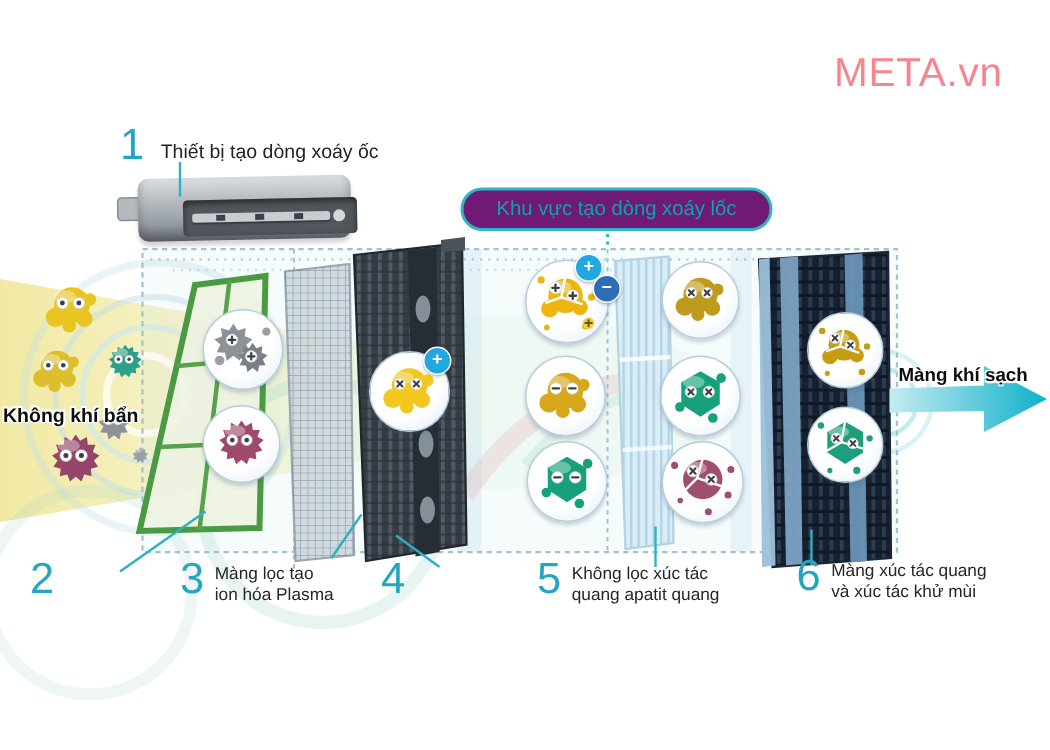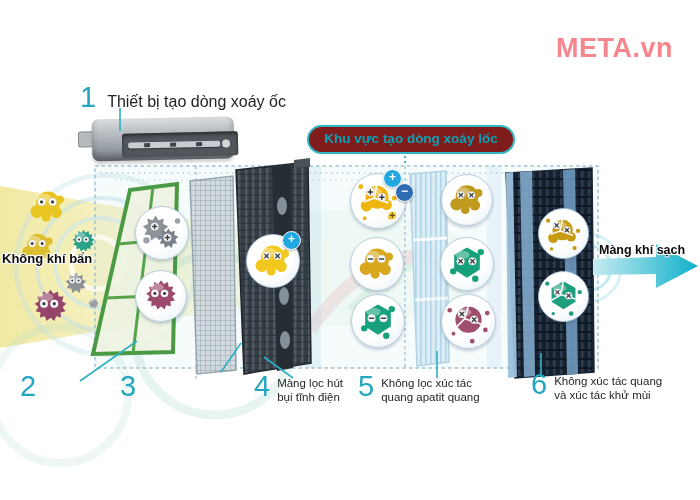--- a/index.html
+++ b/index.html
@@ -4,33 +4,33 @@
 <style>
   html,body{margin:0;padding:0;background:#fff;}
   #stage{position:relative;width:700px;height:500px;background:#ffffff;overflow:hidden;
          font-family:"Liberation Sans","DejaVu Sans",sans-serif;}
   svg.layer{position:absolute;left:0;top:0;pointer-events:none;}
   .num{color:#24a5c0;font-size:29px;line-height:1;font-weight:400;}
   .step{position:absolute;display:flex;gap:7px;z-index:12;}
   .step .txt{font-size:11.5px;color:#262626;line-height:1.25;padding-top:4px;}
   .step .txt span{display:block;}
   .pill{position:absolute;left:307px;top:125px;width:204px;height:25px;z-index:12;
-        border:2px solid #2fb6c2;border-radius:15px;background:#7f1d1d;
-        color:#0aa2b6;font-weight:bold;font-size:13.5px;text-align:center;line-height:24px;}
+        border:2px solid #2fb6c2;border-radius:15px;background:#701a75;
+        color:#0aa2b6;font-weight:normal;font-size:13.5px;text-align:center;line-height:24px;}
   .flow-label{position:absolute;font-weight:bold;font-size:13px;color:#0d0d0d;z-index:13;white-space:nowrap;
         text-shadow:-1px -1px 0 #fff,1px -1px 0 #fff,-1px 1px 0 #fff,1px 1px 0 #fff,0 0 3px #fff;}
   .bubble{position:absolute;border-radius:50%;z-index:10;display:flex;align-items:center;justify-content:center;
         background:radial-gradient(circle at 35% 30%, #ffffff 55%, #eef5fa 82%, #e0ecf4 100%);
         border:1px solid #b7cddd;box-shadow:0 2px 3px rgba(60,90,110,.28);}
   .germ{position:absolute;z-index:3;}
   .badge{position:absolute;width:17px;height:17px;border-radius:50%;color:#fff;font-size:12px;font-weight:bold;
         text-align:center;line-height:15px;border:1px solid #fff;box-shadow:0 1px 2px rgba(0,0,0,.3);z-index:12;}
-  .meta-mark{position:absolute;left:556px;top:33px;font-size:27px;font-weight:bold;color:#f5868e;z-index:13;letter-spacing:.5px;}
+  .meta-mark{position:absolute;left:556px;top:33px;font-size:27px;font-weight:normal;color:#f5868e;z-index:13;letter-spacing:.5px;}
   .step1{position:absolute;left:80px;top:83px;display:flex;gap:11px;z-index:12;}
-  .step1 .txt{font-size:16px;color:#232323;padding-top:10px;}
+  .step1 .txt{font-size:13px;color:#232323;padding-top:10px;}
   
   .device{position:absolute;left:78px;top:114px;width:156px;height:50px;z-index:6;transform:rotate(-1.2deg);}
   .device .body{position:absolute;left:14px;top:4px;right:0;bottom:4px;border-radius:7px;
         background:linear-gradient(180deg,#dcdfe1 0%,#bcc1c5 30%,#99a0a6 68%,#767d84 100%);
         box-shadow:inset 0 -5px 7px rgba(0,0,0,.28), 0 3px 3px rgba(0,0,0,.18);}
   .device .recess{position:absolute;left:30px;top:15px;width:116px;height:24px;border-radius:3px;
         background:#50565c;box-shadow:inset 0 2px 4px rgba(0,0,0,.55);}
   .device .bar{position:absolute;left:6px;top:9px;width:92px;height:6px;background:#c9cdd1;border-radius:2px;
         box-shadow:0 1px 1px rgba(0,0,0,.4);}
   .device .tick{position:absolute;top:10px;width:6px;height:4px;background:#3c4248;}
@@ -166,47 +166,47 @@
 
   <div class="meta-mark">META.vn</div>
 
   <div class="step1">
     <span class="num">1</span>
     <span class="txt">Thiết bị tạo dòng xoáy ốc</span>
   </div>
 
   <div class="pill">Khu vực tạo dòng xoáy lốc</div>
 
-  <div class="flow-label" style="left:2px;top:251px">Không khí bẩn</div>
+  <div class="flow-label" style="left:2px;top:269px">Không khí bẩn</div>
   <div class="flow-label" style="left:599px;top:243px;font-size:12.5px">Màng khí sạch</div>
 
   <div class="step" style="left:20px;top:372px">
     <span class="num">2</span>
   </div>
   <div class="step" style="left:120px;top:372px">
     <span class="num">3</span>
+    <span class="txt">
+      <span>Màng lọc tạo</span>
+      <span>ion hóa Plasma</span>
+    </span>
   </div>
   <div class="step" style="left:254px;top:372px">
     <span class="num">4</span>
-    <span class="txt">
-      <span>Màng lọc hút</span>
-      <span>bụi tĩnh điện</span>
-    </span>
   </div>
   <div class="step" style="left:358px;top:372px">
     <span class="num">5</span>
     <span class="txt">
       <span>Không lọc xúc tác</span>
       <span>quang apatit quang</span>
     </span>
   </div>
   <div class="step" style="left:531px;top:370px">
     <span class="num">6</span>
     <span class="txt">
-      <span>Không xúc tác quang</span>
+      <span>Màng xúc tác quang</span>
       <span>và xúc tác khử mùi</span>
     </span>
   </div>
 
 <div class="bubble" style="left: 135px; top: 206px; width: 52px; height: 52px;">
       <svg viewBox="0 0 48 48" width="44" height="44">
         <polygon points="17.0,5.0 20.2,10.1 26.0,8.3 25.2,14.3 30.8,16.6 26.4,20.6 29.1,26.0 23.1,26.3 21.8,32.2 17.0,28.5 12.2,32.2 10.9,26.3 4.9,26.0 7.6,20.6 3.2,16.6 8.8,14.3 8.0,8.3 13.8,10.1" fill="#8d9298"></polygon>
         <polygon points="31.0,19.0 33.6,23.0 38.1,21.6 37.5,26.3 41.8,28.1 38.4,31.3 40.5,35.5 35.8,35.7 34.8,40.3 31.0,37.5 27.2,40.3 26.2,35.7 21.5,35.5 23.6,31.3 20.2,28.1 24.5,26.3 23.9,21.6 28.4,23.0" fill="#798089"></polygon>
         <circle cx="7" cy="32" r="3.5" fill="#9aa0a6"></circle>
         <circle cx="41" cy="11" r="3" fill="#9aa0a6"></circle>

